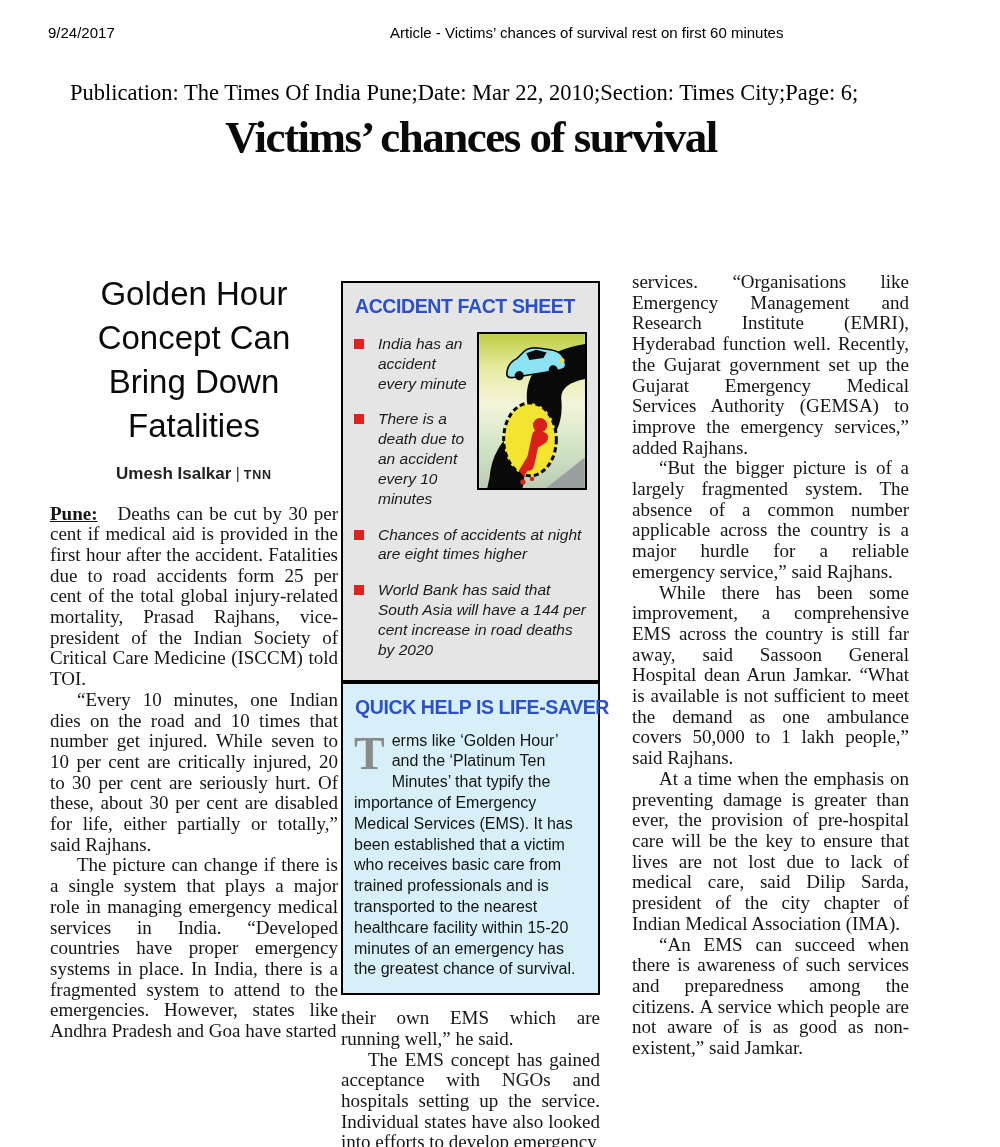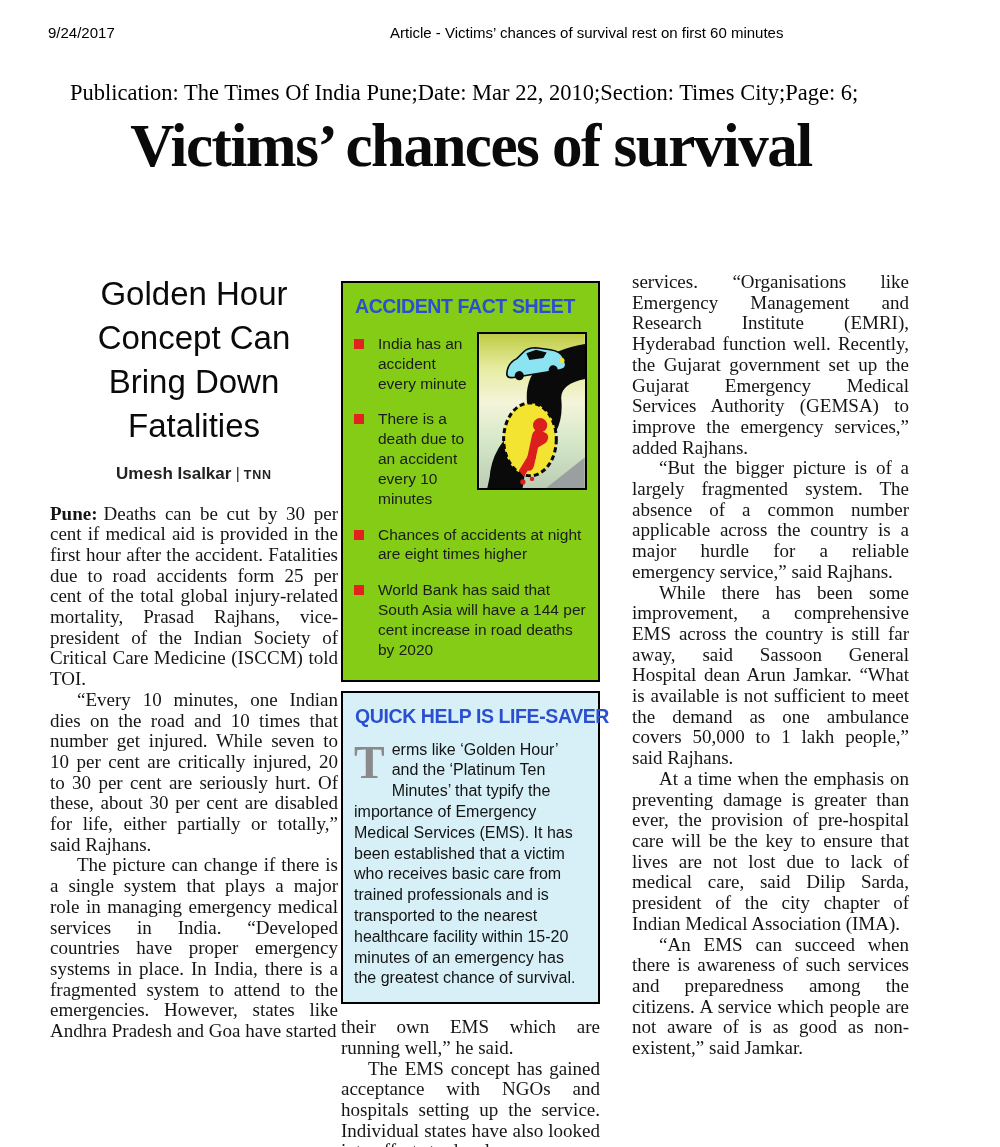--- a/index.html
+++ b/index.html
@@ -6,50 +6,50 @@
   .page{position:relative;width:1000px;height:1147px;background:#ffffff;overflow:hidden;
         font-family:"Liberation Serif",serif;color:#111;}
 
   
   .ph-date{position:absolute;left:48px;top:24px;font:15px "Liberation Sans",sans-serif;color:#000;}
   .ph-title{position:absolute;left:390px;top:24px;font:15px "Liberation Sans",sans-serif;color:#000;}
 
   .publication{position:absolute;left:70px;top:80px;font-size:22.5px;color:#000;}
 
   .headline{position:absolute;left:55px;top:114px;width:832px;text-align:center;
-            font-weight:bold;font-size:61px;line-height:1.06;letter-spacing:-1.5px;color:#0a0a0a;}
+            font-weight:bold;font-size:45px;line-height:1.06;letter-spacing:-1.5px;color:#0a0a0a;}
   .headline span{display:block;}
 
   .col{position:absolute;}
   .col-left{left:50px;top:272px;width:288px;}
   .col-mid{left:341px;top:281px;width:259px;}
   .col-right{left:632px;top:272px;width:277px;}
 
   .standfirst{font:400 33px/1.33 "Liberation Sans",sans-serif;text-align:center;color:#0a0a0a;margin:0 14px;}
   .byline{text-align:center;margin-top:16px;font:bold 17px "Liberation Sans",sans-serif;color:#222;}
   .byline .sep{font-weight:400;color:#444;padding:0 4px;}
   .byline .agency{font-size:12.5px;letter-spacing:.8px;}
 
   .body-text{margin-top:20px;font-size:19px;line-height:1.09;text-align:justify;color:#151515;}
   .body-text p{margin:0;text-indent:27px;}
   .body-text p.noindent{text-indent:0;}
-  .lead{font-weight:bold;margin-right:6px;}
+  .lead{font-weight:bold;margin-right:20px;text-decoration:underline;}
 
   .box{border:2.5px solid #000;padding:10px 11px 13px;}
-  .fact-box{background:#84cc16;}
-  .quick-box{background:#d7f0f7;margin-top:9px;}
+  .fact-box{background:#e5e5e5;}
+  .quick-box{background:#d7f0f7;}
   .box-title{font:bold 19.5px "Liberation Sans",sans-serif;color:#2b50cf;
              letter-spacing:-.4px;white-space:nowrap;margin:2px 0 12px 1px;}
 
   .illustration{float:right;width:106px;height:154px;margin:2px 0 8px 8px;border:2px solid #000;
                 background:#e8eea0;}
   .illustration svg{display:block;}
 
   .bullets{font:15.5px/1.28 "Liberation Sans",sans-serif;color:#1b1b1b;}
-  .bullets p{margin:16px 0 7px 0;padding-left:24px;text-indent:-24px;}
+  .bullets p{margin:16px 0 7px 0;padding-left:24px;text-indent:-24px;font-style:italic;}
   .bullet-sq{display:inline-block;width:10px;height:10px;background:#e32220;margin-right:14px;}
 
   .quick-body{font:16px/1.3 "Liberation Sans",sans-serif;color:#141414;margin:0;text-align:left;}
   .drop-cap{float:left;font:bold 46px/0.8 "Liberation Serif",serif;color:#8a8a8a;margin:5px 7px 0 0;}
 </style>
 </head>
 <body>
 
 <div class="page">
 

